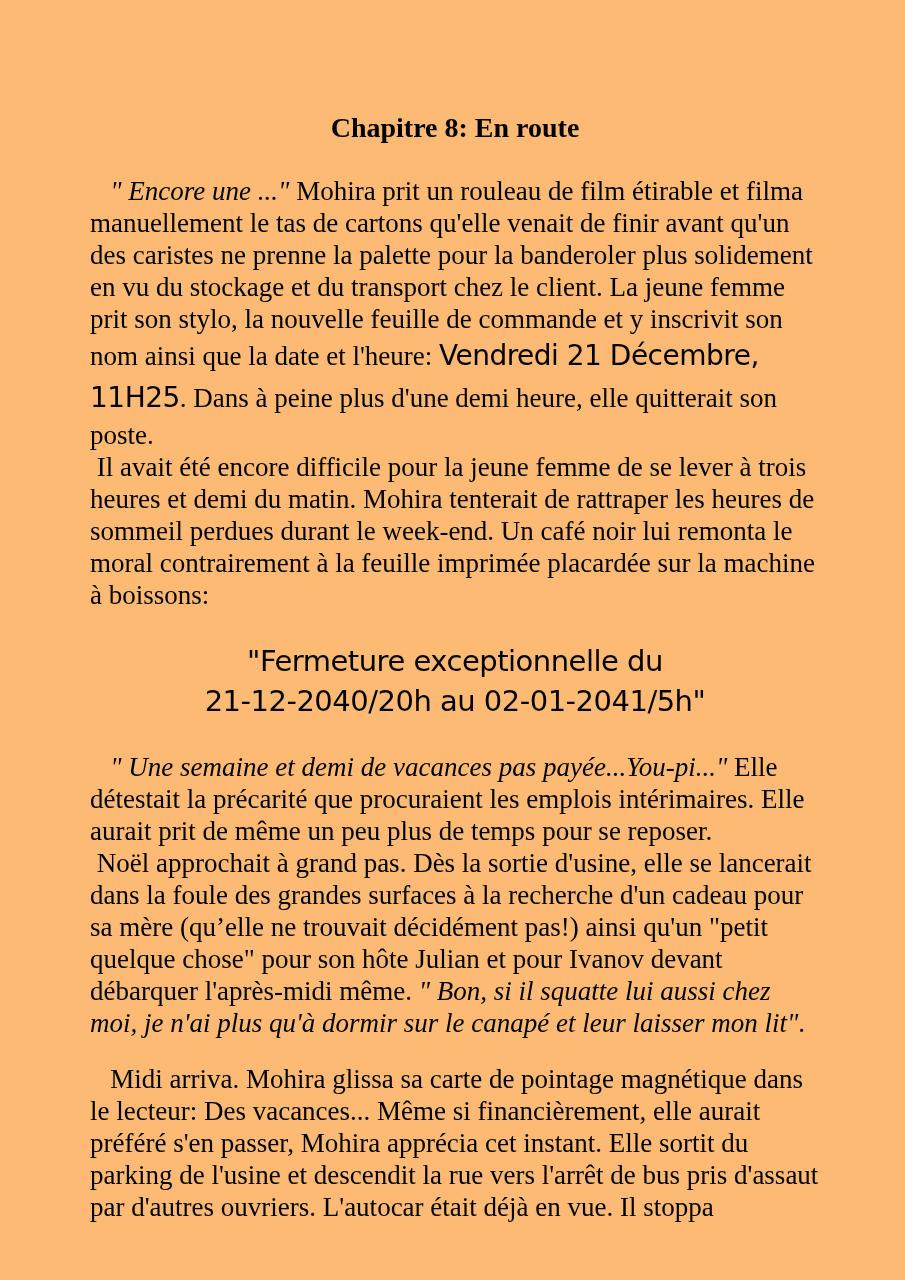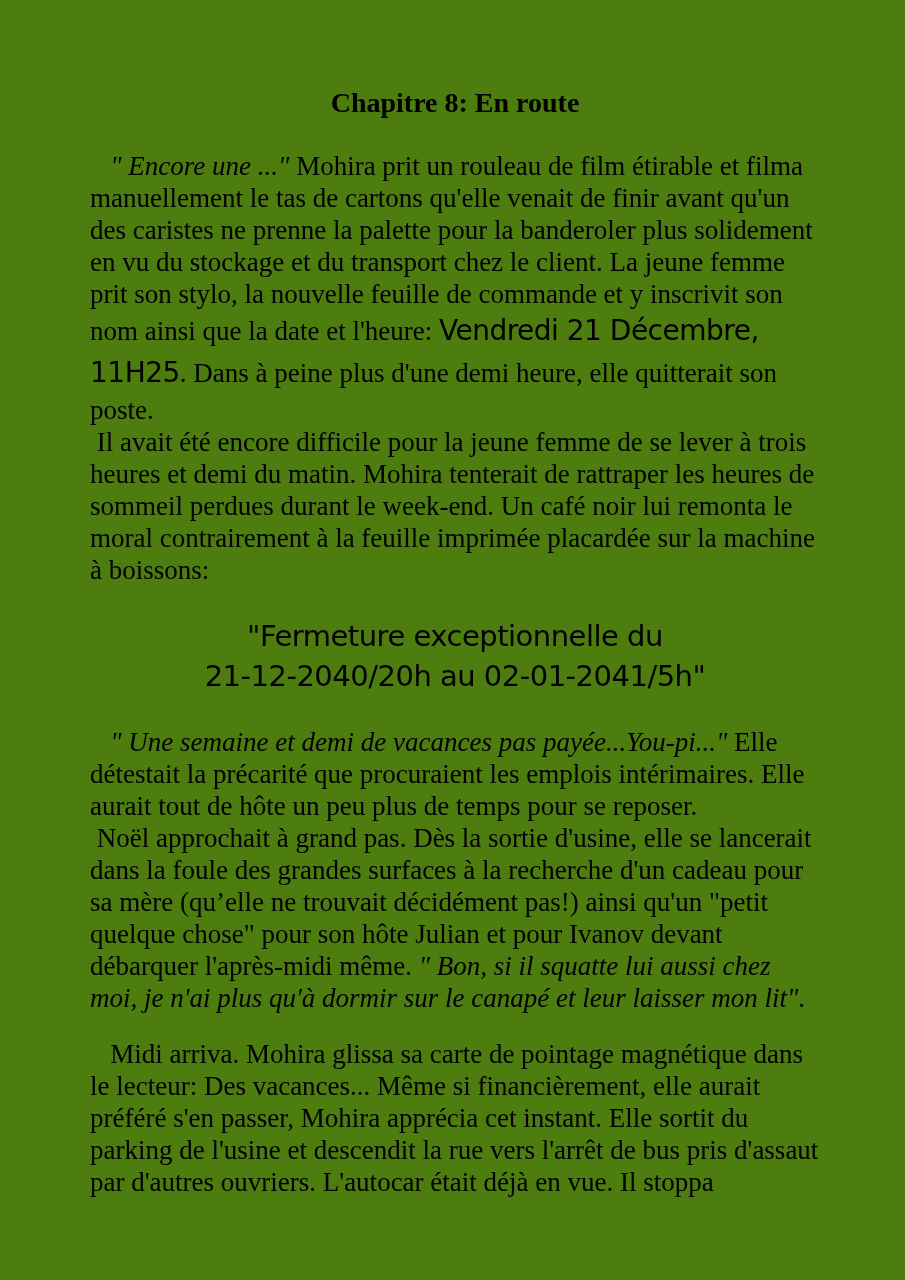--- a/index.html
+++ b/index.html
@@ -6,23 +6,23 @@
   html, body {
     margin: 0;
     padding: 0;
     background: #ffffff;
   }
   .page {
     position: relative;
     width: 905px;
     height: 1280px;
     margin: 0 auto;
-    background: #4d7c0f;
+    background: #fdba74;
     box-sizing: border-box;
-    padding: 86px 85px 0 90px;
+    padding: 111px 85px 0 90px;
     color: #000000;
     font-family: "Liberation Serif", "DejaVu Serif", serif;
     font-size: 27px;
     line-height: 32px;
     overflow: hidden;
   }
   .title {
     margin: 0 0 30px 0;
     text-align: center;
     font-size: 28px;
@@ -61,18 +61,18 @@
 
   <p class="para"><span class="run run-italic">   " Encore une ..." </span><span class="run run-normal">Mohira prit un rouleau de film étirable et filma manuellement le tas de cartons qu'elle venait de finir avant qu'un des caristes ne prenne la palette pour la banderoler plus solidement en vu du stockage et du transport chez le client. La jeune femme prit son stylo, la nouvelle feuille de commande et y inscrivit son nom ainsi que la date et l'heure: </span><span class="run run-hand">Vendredi 21 Décembre, 11H25</span><span class="run run-normal">. Dans à peine plus d'une demi heure, elle quitterait son poste.</span></p>
 
   <p class="para"><span class="run run-normal"> Il avait été encore difficile pour la jeune femme de se lever à trois heures et demi du matin. Mohira tenterait de rattraper les heures de sommeil perdues durant le week-end. Un café noir lui remonta le moral contrairement à la feuille imprimée placardée sur la machine à boissons:</span></p>
 
   <div class="notice">
     <div>"Fermeture exceptionnelle du</div>
     <div>21-12-2040/20h au 02-01-2041/5h"</div>
   </div>
 
-  <p class="para"><span class="run run-italic">   " Une semaine et demi de vacances pas payée...You-pi..." </span><span class="run run-normal">Elle détestait la précarité que procuraient les emplois intérimaires. Elle aurait tout de hôte un peu plus de temps pour se reposer.</span></p>
+  <p class="para"><span class="run run-italic">   " Une semaine et demi de vacances pas payée...You-pi..." </span><span class="run run-normal">Elle détestait la précarité que procuraient les emplois intérimaires. Elle aurait prit de même un peu plus de temps pour se reposer.</span></p>
 
   <p class="para"><span class="run run-normal"> Noël approchait à grand pas. Dès la sortie d'usine, elle se lancerait dans la foule des grandes surfaces à la recherche d'un cadeau pour sa mère (qu’elle ne trouvait décidément pas!) ainsi qu'un "petit quelque chose" pour son hôte Julian et pour Ivanov devant débarquer l'après-midi même. </span><span class="run run-italic">" Bon, si il squatte lui aussi chez moi, je n'ai plus qu'à dormir sur le canapé et leur laisser mon lit"</span><span class="run run-normal">.</span></p>
 
   <p class="para gap-above"><span class="run run-normal">   Midi arriva. Mohira glissa sa carte de pointage magnétique dans le lecteur: Des vacances... Même si financièrement, elle aurait préféré s'en passer, Mohira apprécia cet instant. Elle sortit du parking de l'usine et descendit la rue vers l'arrêt de bus pris d'assaut par d'autres ouvriers. L'autocar était déjà en vue. Il stoppa</span></p>
 </div>
 
 </body></html>

